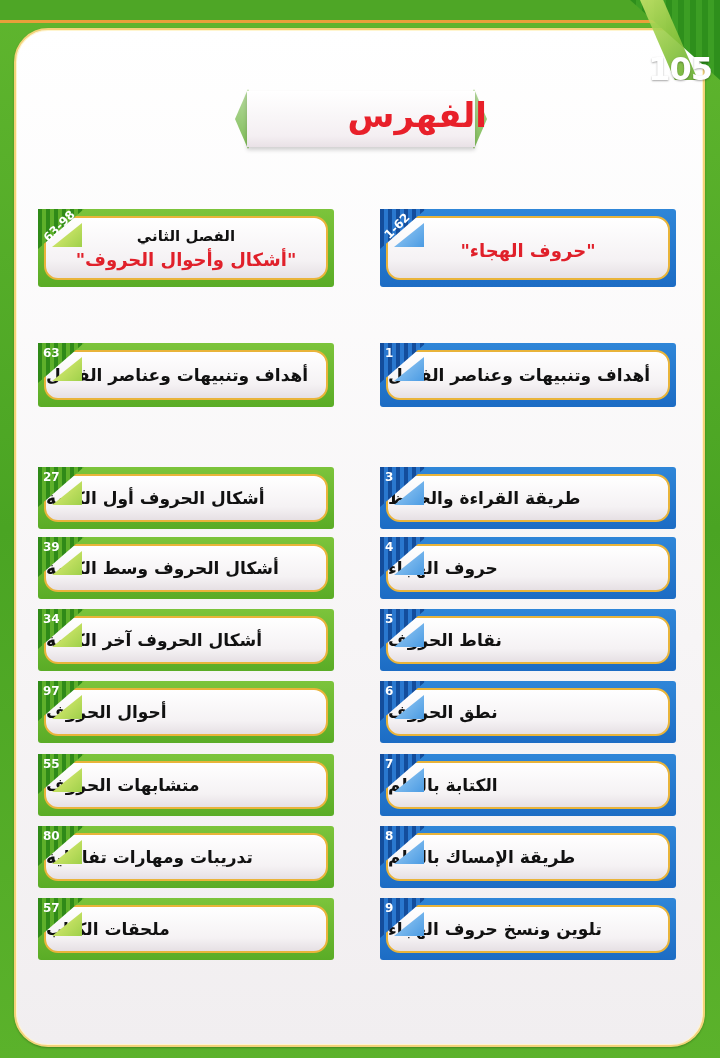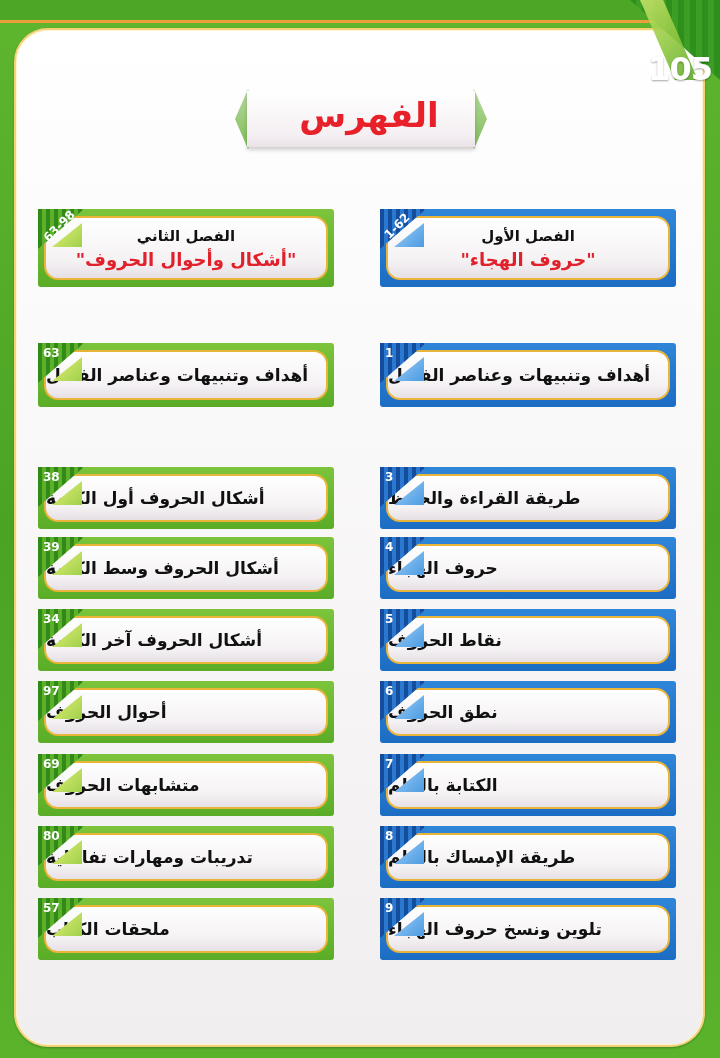--- a/index.html
+++ b/index.html
@@ -44,21 +44,21 @@
     box-shadow: 0 3px 4px rgba(0,0,0,0.18);
   }
   .banner-end {
     position:absolute; top:4px; width:26px; height:60px;
     background: linear-gradient(180deg, #b8dba0, #7dbb55);
     clip-path: polygon(50% 0, 100% 50%, 50% 100%, 0 50%);
   }
   .banner-end.left { left:0; }
   .banner-end.right { right:0; }
   .banner-title {
-    position:absolute; left:16px; right:0; top:10px; text-align:center;
+    position:absolute; left:16px; right:0; top:10px; text-align:right;
     color:#e8202a; font-size:34px; font-weight:bold; direction:rtl;
     font-family:"DejaVu Sans", sans-serif;
   }
   .card {
     position:absolute; width:296px; border-radius:3px;
     box-sizing:border-box; padding:7px 6px 7px 6px;
   }
   .card.blue { background: linear-gradient(180deg, #2f86d8 0%, #1c6cc4 100%); }
   .card.green { background: linear-gradient(180deg, #7cc43b 0%, #5aac26 100%); }
   .card-inner {
@@ -107,21 +107,20 @@
 <div class="title-banner">
   <div class="banner-end left"></div>
   <div class="banner-end right"></div>
   <div class="banner-scroll"></div>
   <div class="banner-title">الفهرس</div>
 </div>
 
 <div class="card blue" style="left:380px; top:209px; height:78px;">
   <div class="card-inner center">
     <div class="chapter-head">
-      <span class="chapter-label">الفصل الأول</span>
       <span class="chapter-name">"حروف الهجاء"</span>
     </div>
   </div>
   <div class="tab"></div>
   <div class="tab-fold"></div>
   <span class="tab-num rot">1-62</span>
 </div>
 
 <div class="card green" style="left:38px; top:209px; height:78px;">
   <div class="card-inner center">
@@ -207,21 +206,21 @@
   <div class="tab"></div>
     <div class="tab-fold"></div>
   <span class="tab-num">63</span>
 </div>
 <div class="card green" style="left:38px; top:467px; height:62px;">
   <div class="card-inner">
       <span class="item-label">أشكال الحروف أول الكلمة</span>
     </div>
   <div class="tab"></div>
     <div class="tab-fold"></div>
-  <span class="tab-num">38</span>
+  <span class="tab-num">27</span>
 </div>
 <div class="card green" style="left:38px; top:537px; height:62px;">
   <div class="card-inner">
       <span class="item-label">أشكال الحروف وسط الكلمة</span>
     </div>
   <div class="tab"></div>
     <div class="tab-fold"></div>
   <span class="tab-num">39</span>
 </div>
 <div class="card green" style="left:38px; top:609px; height:62px;">
@@ -239,21 +238,21 @@
   <div class="tab"></div>
     <div class="tab-fold"></div>
   <span class="tab-num">97</span>
 </div>
 <div class="card green" style="left:38px; top:754px; height:62px;">
   <div class="card-inner">
       <span class="item-label">متشابهات الحروف</span>
     </div>
   <div class="tab"></div>
     <div class="tab-fold"></div>
-  <span class="tab-num">69</span>
+  <span class="tab-num">55</span>
 </div>
 <div class="card green" style="left:38px; top:826px; height:62px;">
   <div class="card-inner">
       <span class="item-label">تدريبات ومهارات تفاعلية</span>
     </div>
   <div class="tab"></div>
     <div class="tab-fold"></div>
   <span class="tab-num">80</span>
 </div>
 <div class="card green" style="left:38px; top:898px; height:62px;">

